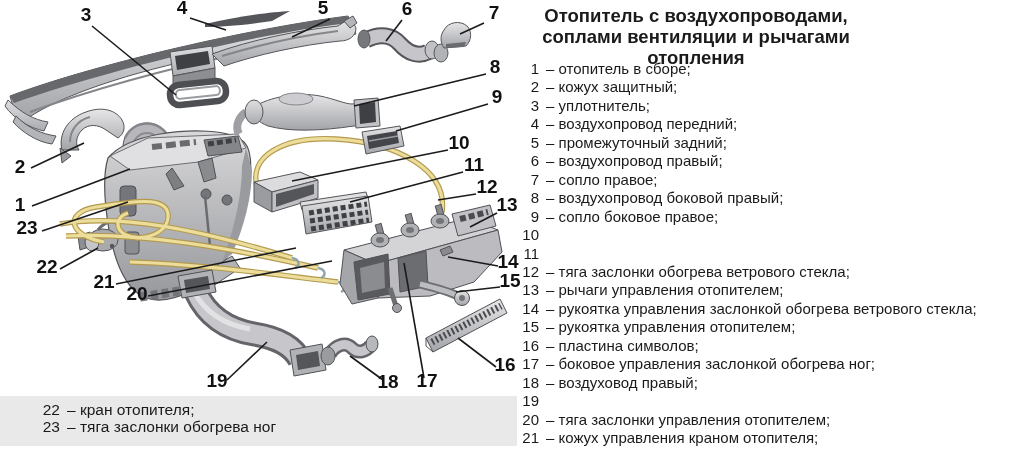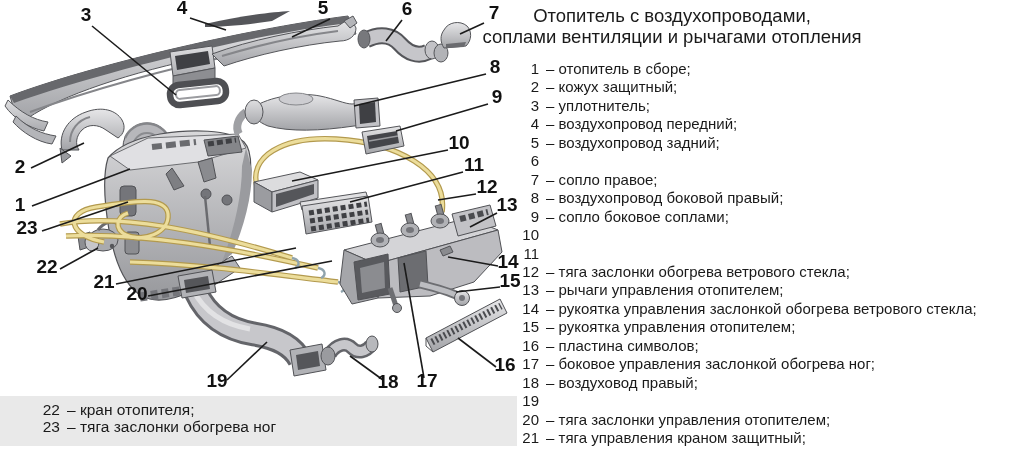--- a/index.html
+++ b/index.html
@@ -1,22 +1,22 @@
 <!DOCTYPE html>
 <html lang="ru"><head>
 <meta charset="utf-8">
 <style>
   html,body{margin:0;padding:0;background:#ffffff;}
   body{width:1024px;height:453px;position:relative;overflow:hidden;
        font-family:"Liberation Sans","DejaVu Sans",sans-serif;color:#1a1a1a;}
   .band{position:absolute;left:0;top:396px;width:517px;height:50px;background:#e9e9e9;}
   .diagram{position:absolute;left:0;top:0;width:520px;height:453px;}
   .diagram svg{display:block;width:520px;height:453px;}
-  .title{position:absolute;left:476px;top:5px;width:392px;margin:0;
-         font-size:18.5px;font-weight:normal;line-height:21px;text-align:center;}
+  .title{position:absolute;left:500px;top:5px;width:392px;margin:0;
+         font-size:18.5px;font-weight:bold;line-height:21px;text-align:center;}
   .legend{position:absolute;left:514px;top:60px;}
   .legend-row{display:flex;font-size:15px;line-height:18.45px;white-space:nowrap;}
   .legend-row .num{width:25px;text-align:right;flex:0 0 auto;}
   .legend-row .txt{margin-left:7px;}
   .bottom-legend{position:absolute;left:34px;top:402px;}
   .bottom-legend .legend-row{font-size:15.5px;line-height:16.5px;}
   .bottom-legend .num{width:26px;}
   text.co{font-family:"Liberation Sans","DejaVu Sans",sans-serif;
           font-size:19px;font-weight:bold;fill:#111;text-anchor:middle;}
   .leader{stroke:#1b1b1b;stroke-width:1.6;fill:none;}
@@ -296,36 +296,37 @@
     <div class="legend-row">
       <span class="num">3</span>
       <span class="txt">– уплотнитель;</span>
     </div>
     <div class="legend-row">
       <span class="num">4</span>
       <span class="txt">– воздухопровод передний;</span>
     </div>
     <div class="legend-row">
       <span class="num">5</span>
-      <span class="txt">– воздухопровод задний;</span>
+      <span class="txt">– промежуточный задний;</span>
     </div>
     <div class="legend-row">
       <span class="num">6</span>
+      <span class="txt">– воздухопровод правый;</span>
     </div>
     <div class="legend-row">
       <span class="num">7</span>
       <span class="txt">– сопло правое;</span>
     </div>
     <div class="legend-row">
       <span class="num">8</span>
       <span class="txt">– воздухопровод боковой правый;</span>
     </div>
     <div class="legend-row">
       <span class="num">9</span>
-      <span class="txt">– сопло боковое соплами;</span>
+      <span class="txt">– сопло боковое правое;</span>
     </div>
     <div class="legend-row">
       <span class="num">10</span>
     </div>
     <div class="legend-row">
       <span class="num">11</span>
     </div>
     <div class="legend-row">
       <span class="num">12</span>
       <span class="txt">– тяга заслонки обогрева ветрового стекла;</span>
@@ -356,21 +357,21 @@
     </div>
     <div class="legend-row">
       <span class="num">19</span>
     </div>
     <div class="legend-row">
       <span class="num">20</span>
       <span class="txt">– тяга заслонки управления отопителем;</span>
     </div>
     <div class="legend-row">
       <span class="num">21</span>
-      <span class="txt">– тяга управления краном защитный;</span>
+      <span class="txt">– кожух управления краном отопителя;</span>
     </div>
   </div>
 
 <div class="bottom-legend">
 
 <div class="legend-row">
       <span class="num">22</span>
       <span class="txt">– кран отопителя;</span>
     </div>
     <div class="legend-row">

